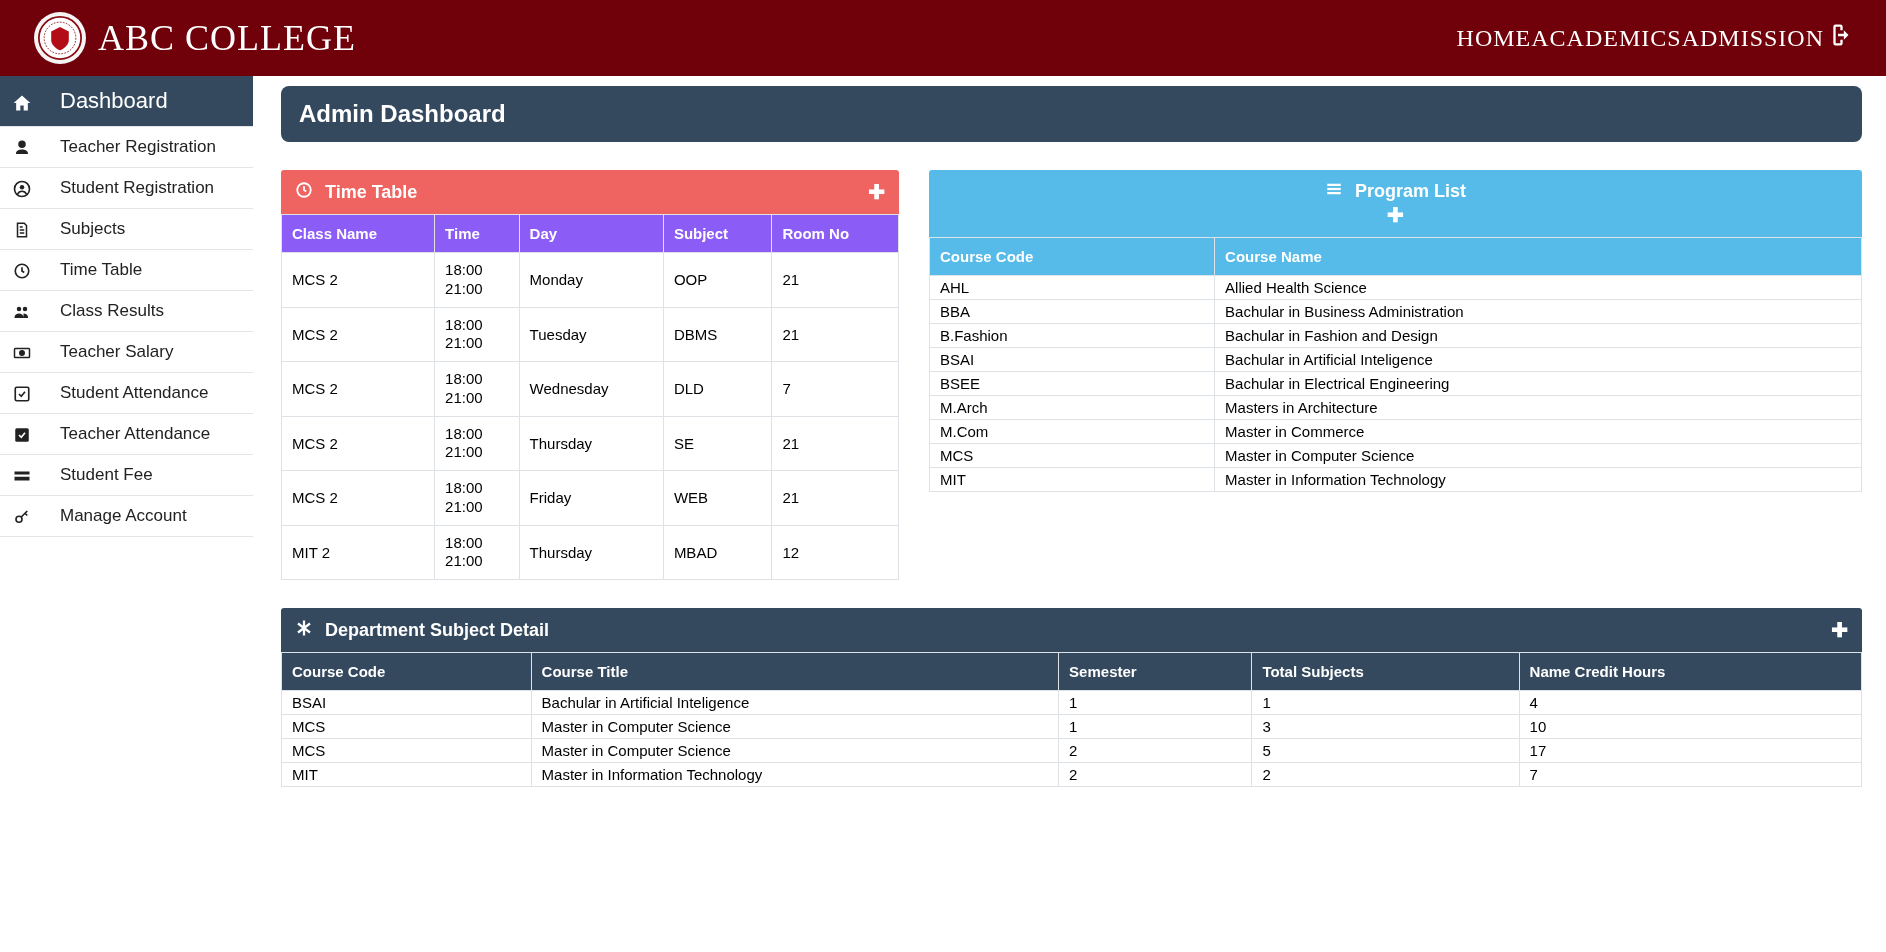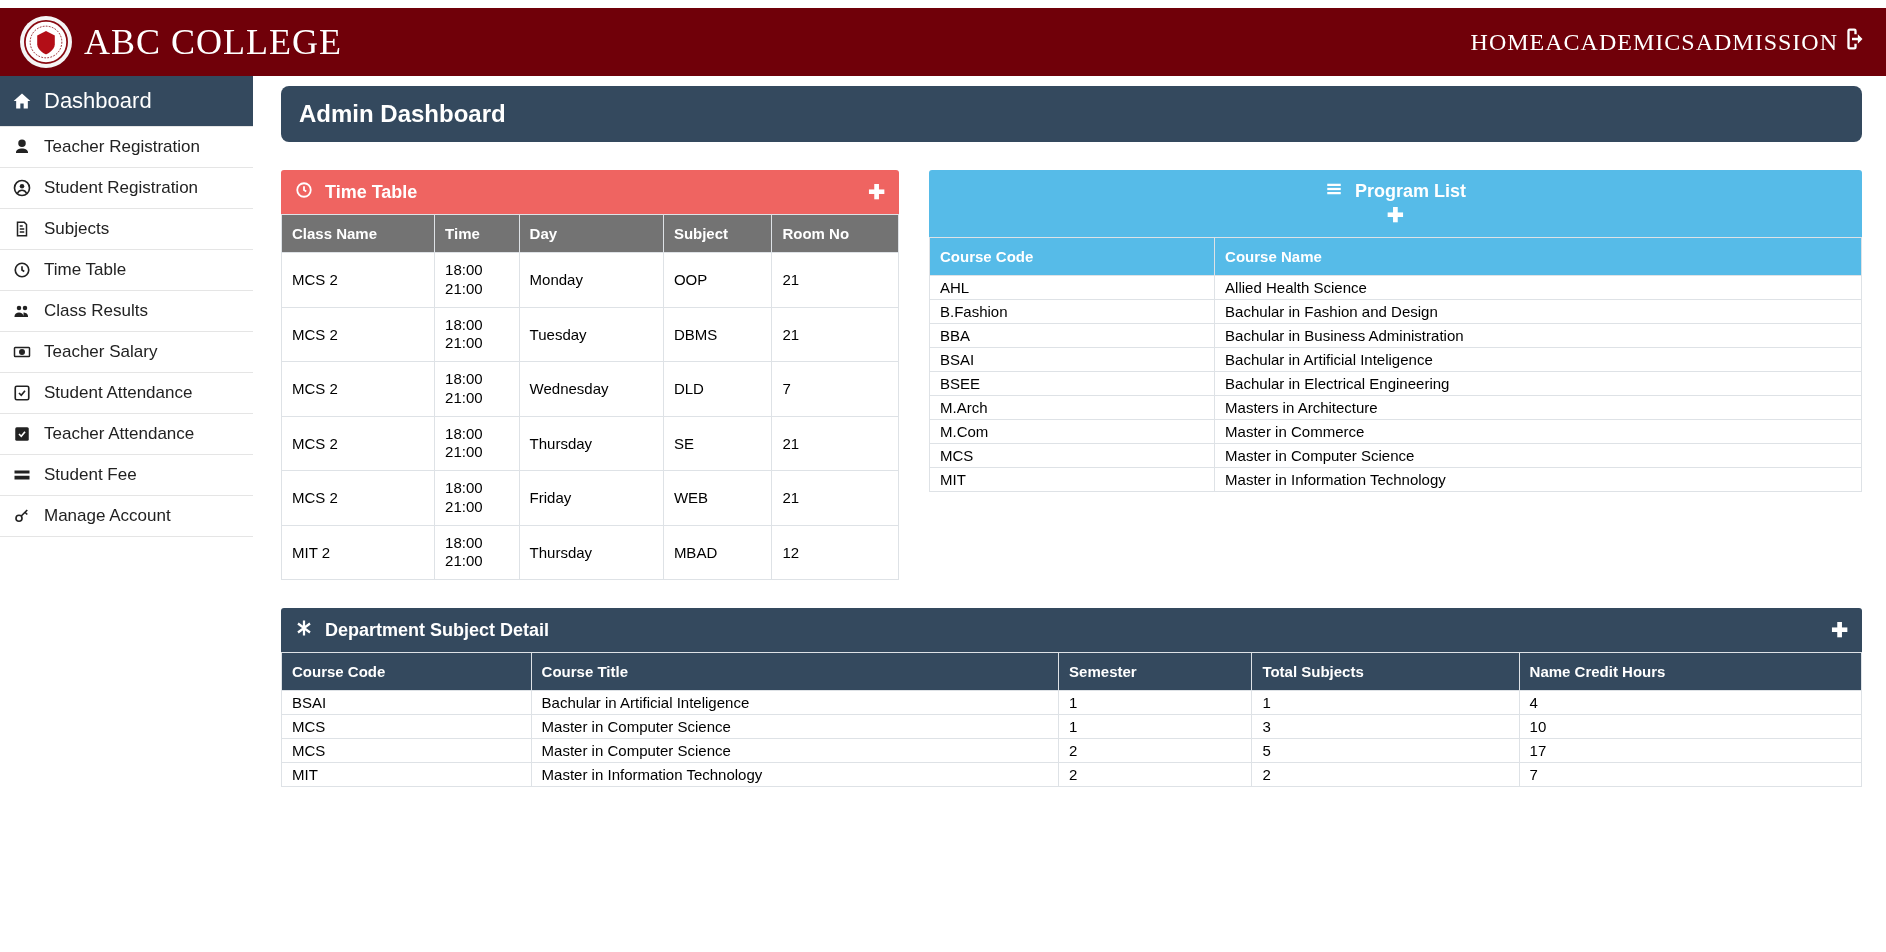--- a/index.html
+++ b/index.html
@@ -1,25 +1,24 @@
 <!DOCTYPE html>
 <html><head>
   <meta charset="utf-8">
   <style>
     * { margin: 0; padding: 0; box-sizing: border-box; }
     body { font-family: 'Segoe UI', Arial, sans-serif; background: #fff; }
 
     .header {
       background: #700009;
-      height: 68px;
+      height: 76px;
       display: flex;
       align-items: center;
-      padding: 0 20px;
+      padding: 0 34px;
       justify-content: space-between;
-      margin-top: 8px;
     }
     .header-left {
       display: flex;
       align-items: center;
       gap: 12px;
     }
     .logo {
       width: 52px;
       height: 52px;
       border-radius: 50%;
@@ -50,22 +49,22 @@
 
     .layout {
       display: flex;
     }
     .sidebar {
       width: 253px;
       background: #fff;
     }
     .sidebar-item {
       display: flex;
-      align-items: center;
-      gap: 12px;
+      align-items: flex-end;
+      gap: 28px;
       padding: 10px 12px;
       border-bottom: 1px solid #e5e5e5;
       cursor: pointer;
       font-size: 17px;
       color: #222;
     }
     .sidebar-item.active {
       background: #34495e;
       color: #fff;
       font-size: 22px;
@@ -117,21 +116,21 @@
       width: 100%;
       border-collapse: collapse;
       font-size: 15px;
     }
     th, td {
       text-align: left;
       border: 1px solid #dee2e6;
     }
     th { padding: 10px 10px; font-weight: 600; }
     td { padding: 8px 10px; }
-    .panel-red th { background: #737373; color: #fff; }
+    .panel-red th { background: #8b5cf6; color: #fff; }
     .panel-blue th { background: #56bbe8; color: #fff; }
     .panel-blue td { padding: 3px 10px; }
     .panel-dark th { background: #34495e; color: #fff; }
     .panel-dark td { padding: 3px 10px; }
 
     .panel-red td { vertical-align: middle; }
     .time-cell { white-space: pre-line; line-height: 1.25; }
 
     .section-gap { margin-top: 28px; }
     .icon svg { width: 18px; height: 18px; }
@@ -363,26 +362,26 @@
               <th>Course Code</th>
               <th>Course Name</th>
             </tr>
           </thead>
           <tbody id="program-body">
               <tr>
                 <td>AHL</td>
                 <td>Allied Health Science</td>
               </tr>
               <tr>
+                <td>BBA</td>
+                <td>Bachular in Business Administration</td>
+              </tr>
+              <tr>
                 <td>B.Fashion</td>
                 <td>Bachular in Fashion and Design</td>
-              </tr>
-              <tr>
-                <td>BBA</td>
-                <td>Bachular in Business Administration</td>
               </tr>
               <tr>
                 <td>BSAI</td>
                 <td>Bachular in Artificial Inteligence</td>
               </tr>
               <tr>
                 <td>BSEE</td>
                 <td>Bachular in Electrical Engineering</td>
               </tr>
               <tr>

